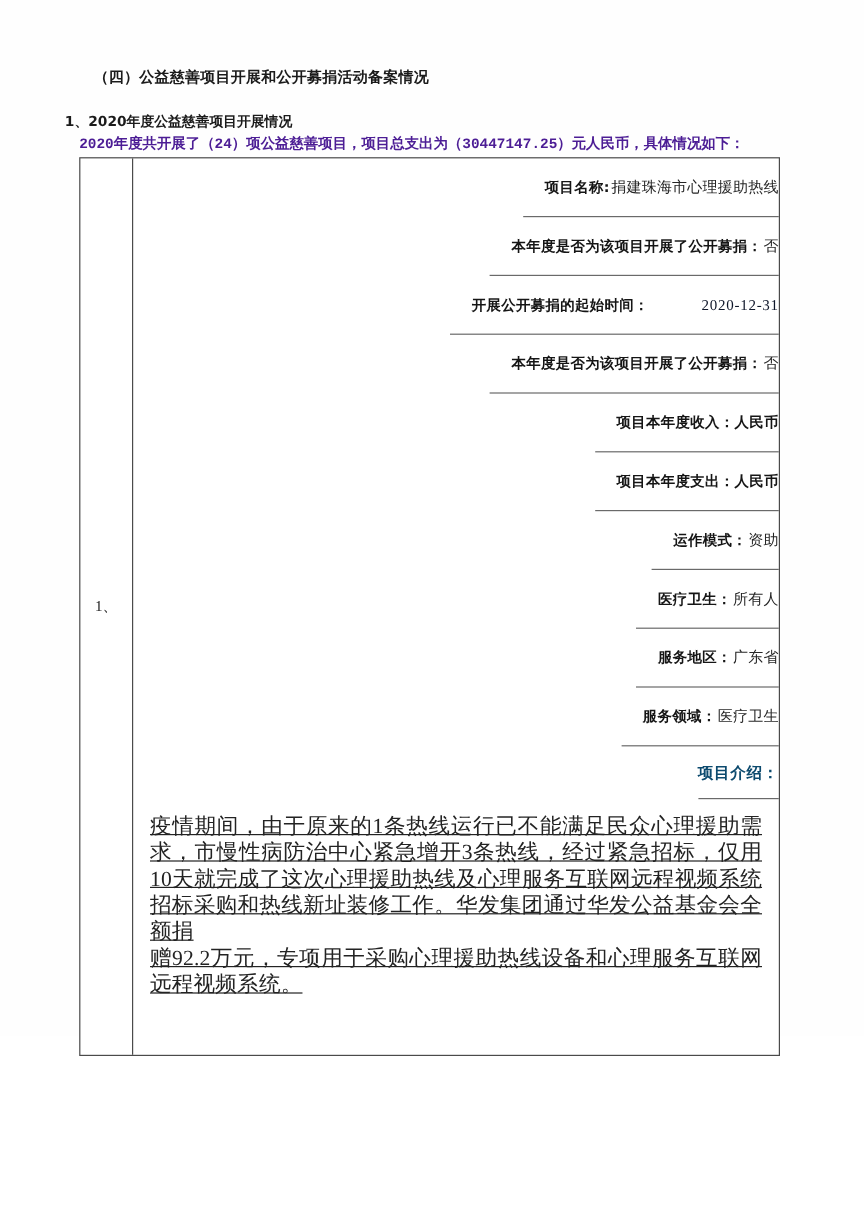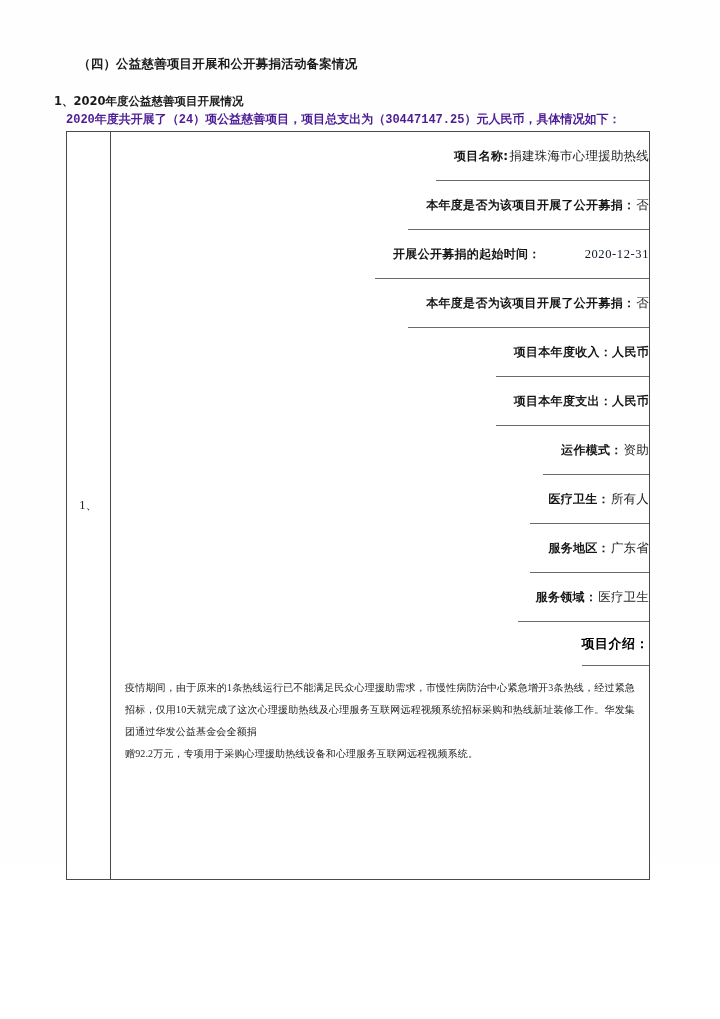--- a/index.html
+++ b/index.html
@@ -141,38 +141,39 @@
     border-bottom: 1.1px solid #6a6a6a;
     box-sizing: border-box;
     height: 44px;
     min-height: 44px;
     display: flex;
     align-items: center;
     justify-content: center;
     font-family: "Liberation Serif", "DejaVu Serif", serif;
     font-weight: bold;
     font-size: 13px;
-    color: #000000;
+    color: #0c4a6e;
     letter-spacing: 0.5px;
   }
   .row-intro-body {
     flex: 1;
     box-sizing: border-box;
     padding: 11px 14px 0 14px;
   }
   .intro-p {
     margin: 0;
     font-family: "Liberation Serif", "DejaVu Serif", serif;
-    font-size: 10px;
+    font-size: 18px;
     line-height: 22px;
     color: #232323;
     text-align: justify;
     text-justify: inter-character;
     text-indent: 0;
     letter-spacing: 0.15px;
+    text-decoration: underline;
   }
   .intro-p .lastline {
     display: block;
   }
 </style>
 </head>
 <body>
 
 <div class="page">
 

